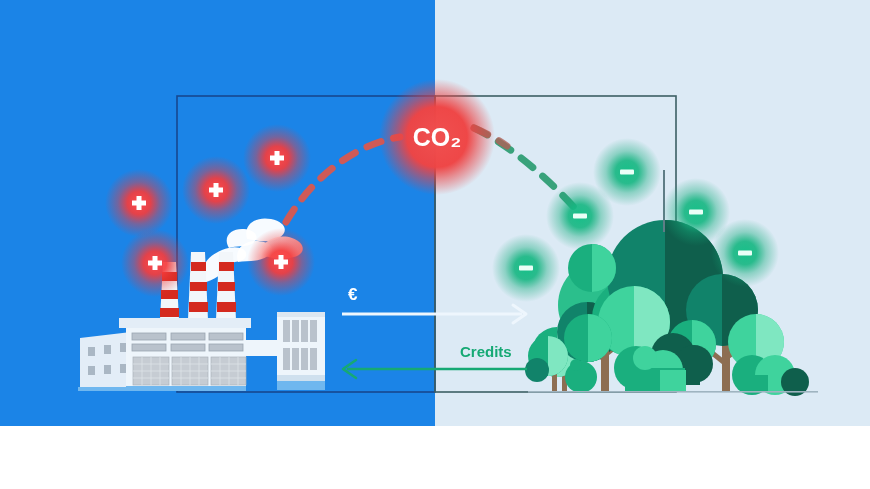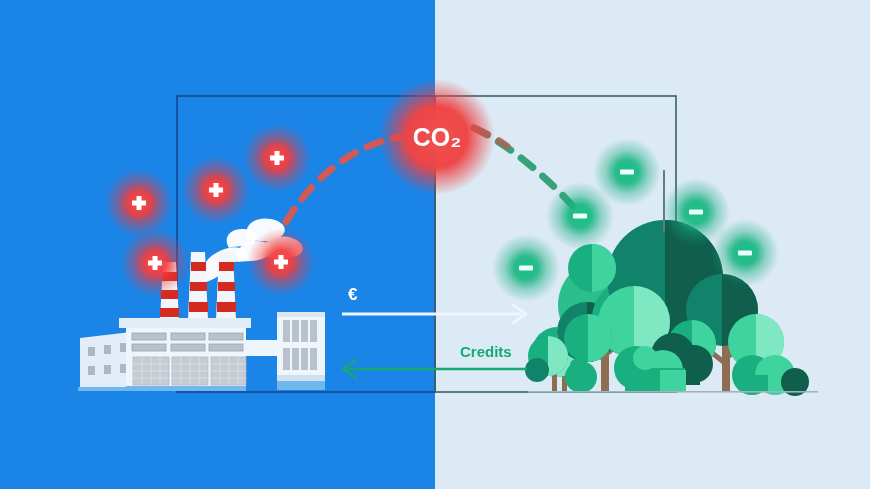--- a/index.html
+++ b/index.html
@@ -1,17 +1,17 @@
 <!DOCTYPE html>
 <html><head>
 <meta charset="utf-8">
 <style>
   html,body{margin:0;padding:0;background:#fff;}
   body{font-family:"Liberation Sans",sans-serif;}
-  #stage{position:relative;width:870px;height:489px;overflow:hidden;text-decoration:underline;}
+  #stage{position:relative;width:870px;height:426px;overflow:hidden;text-decoration:underline;}
   #stage svg{display:block;}
   .lbl{font-family:"Liberation Sans",sans-serif;font-weight:bold;}
 </style>
 </head>
 <body>
 
 <div id="stage">
 <svg width="870" height="489" viewBox="0 0 870 489" xmlns="http://www.w3.org/2000/svg">
   <defs>
     <radialGradient id="gRed">

